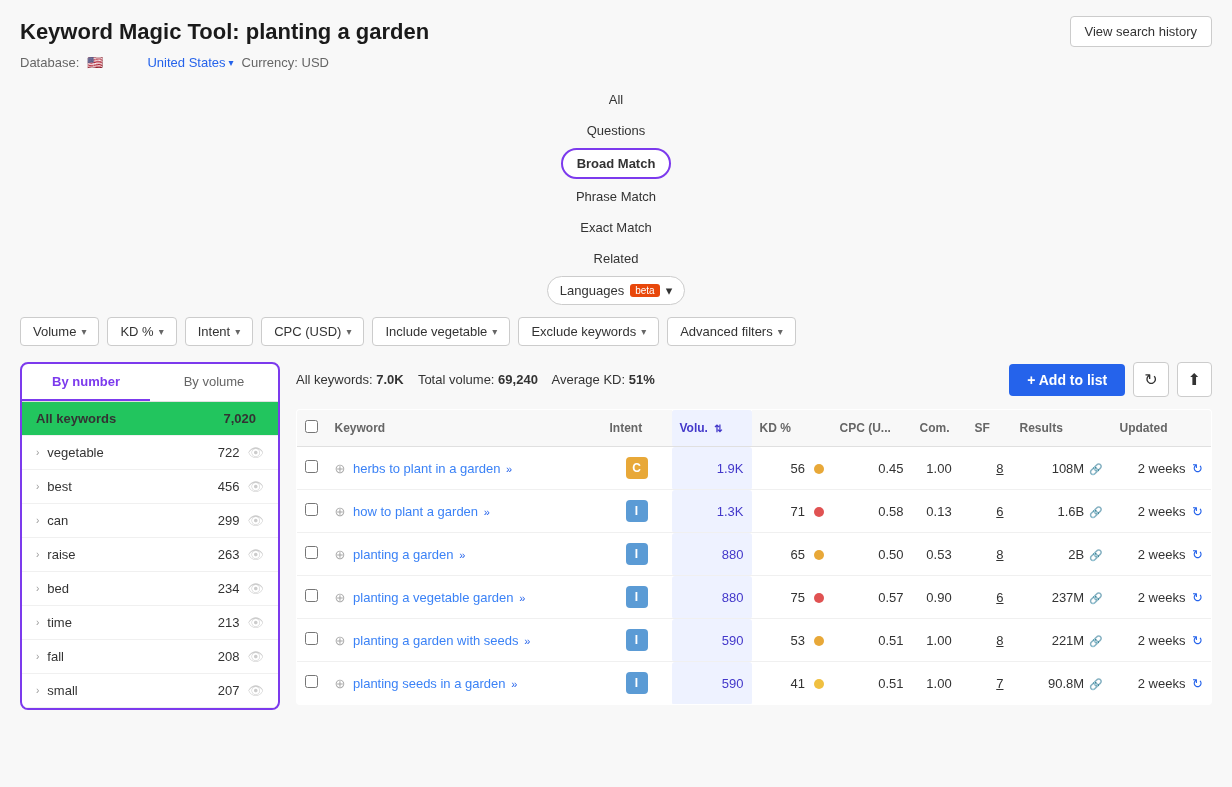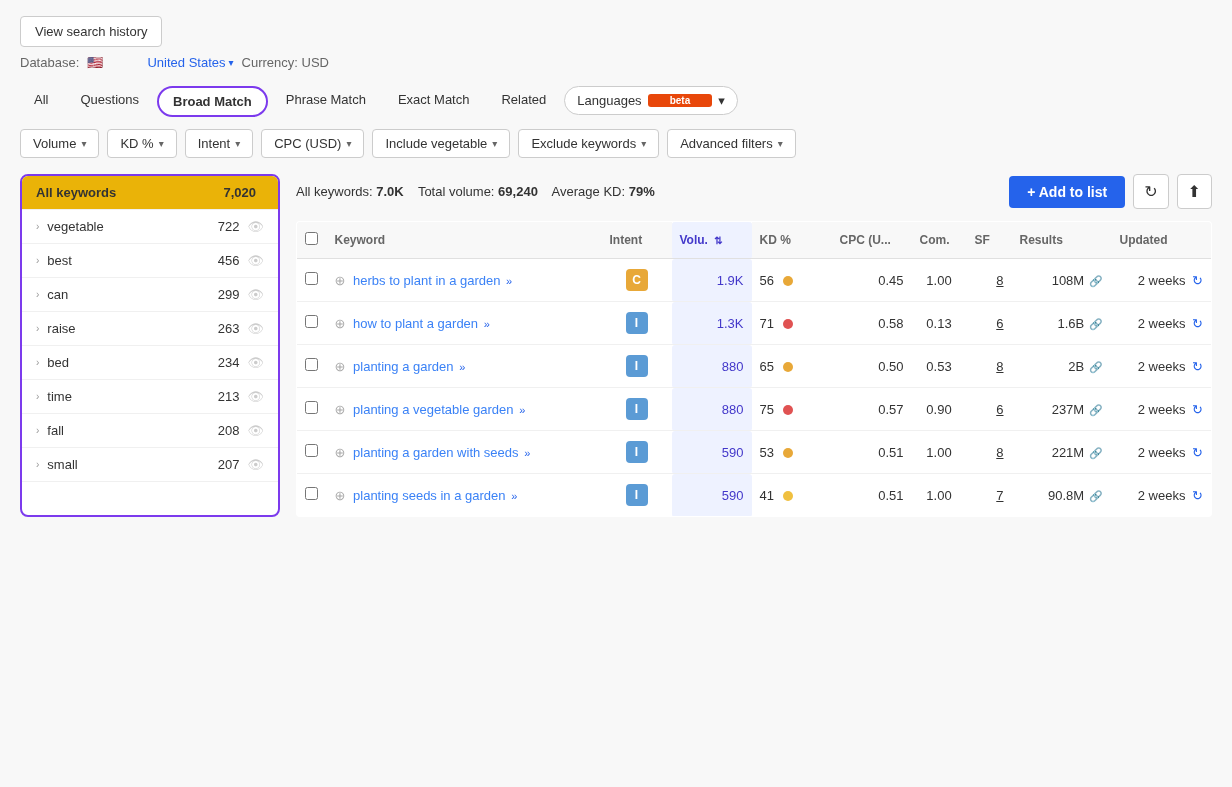--- a/index.html
+++ b/index.html
@@ -12,46 +12,46 @@
     .header-title { font-size: 22px; font-weight: 400; color: #1a1a1a; }
     .header-title span { font-weight: 700; }
     .view-history-btn { background: #fff; border: 1px solid #ccc; border-radius: 4px; padding: 7px 14px; font-size: 13px; color: #333; cursor: pointer; }
     
     
     .sub-header { display: flex; align-items: center; gap: 8px; font-size: 13px; color: #666; margin-bottom: 16px; }
     .db-link { color: #2563eb; cursor: pointer; display: flex; align-items: center; gap: 3px; padding-left: 36px; }
     .chevron-small { font-size: 10px; color: #2563eb; }
     
     
-    .tabs-row { display: flex; align-items: flex-start; gap: 4px; margin-bottom: 12px; flex-wrap: wrap; }
+    .tabs-row { display: flex; align-items: center; gap: 4px; margin-bottom: 12px; flex-wrap: wrap; flex-direction: column; }
     .tab { padding: 6px 14px; border: 1px solid #ccc; border-radius: 20px; cursor: pointer; background: #fff; font-size: 13px; color: #333; }
     .tab.active { background: #fff; border: 2px solid #7c3aed; color: #333; font-weight: 600; }
     .tab.plain { border: none; background: transparent; }
     .languages-tab { display: flex; align-items: center; gap: 6px; padding: 6px 12px; border: 1px solid #ccc; border-radius: 20px; cursor: pointer; background: #fff; }
-    .beta-badge { background: #e8470a; color: #fff; font-size: 10px; padding: 1px 22px; border-radius: 3px; font-weight: 700; }
+    .beta-badge { background: #e8470a; color: #fff; font-size: 10px; padding: 1px 5px; border-radius: 3px; font-weight: 400; }
     
     
     .filters-row { display: flex; align-items: flex-end; gap: 8px; margin-bottom: 16px; flex-wrap: wrap; }
     .filter-btn { display: flex; align-items: center; gap: 5px; padding: 6px 12px; border: 1px solid #ccc; border-radius: 4px; background: #fff; cursor: pointer; font-size: 13px; color: #333; white-space: nowrap; }
     .filter-chevron { font-size: 10px; color: #666; }
     
     
     .main-content { display: flex; gap: 0; }
     
     
     .sidebar { width: 260px; min-width: 260px; border: 2px solid #7c3aed; border-radius: 8px; background: #fff; padding: 0; overflow: hidden; margin-right: 16px; }
     .sidebar-tabs { display: flex; border-bottom: 1px solid #e0e0e0; }
     .sidebar-tab { flex: 1; text-align: center; padding: 10px 6px; cursor: pointer; font-size: 13px; border-bottom: 2px solid transparent; color: #666; }
     .sidebar-tab.active { border-bottom: 2px solid #7c3aed; color: #7c3aed; font-weight: 600; }
     .sidebar-item { display: flex; align-items: center; padding: 9px 14px; border-bottom: 1px solid #f0f0f0; cursor: pointer; }
     .sidebar-item .chevron { font-size: 10px; color: #999; margin-right: 8px; }
     .sidebar-item .label { flex: 1; color: #333; font-size: 13px; }
     .sidebar-item .count { color: #333; font-size: 13px; margin-right: 8px; }
     .sidebar-item .eye-icon { color: #ccc; font-size: 13px; cursor: pointer; }
-    .sidebar-item.all-keywords { font-weight: 600; background: #eab308; }
+    .sidebar-item.all-keywords { font-weight: 600; background: #22c55e; }
     
     
     .table-area { flex: 1; }
     .table-header-bar { display: flex; align-items: center; justify-content: space-between; margin-bottom: 12px; }
     .table-summary { font-size: 13px; color: #333; }
     .table-summary strong { font-weight: 700; }
     .table-actions { display: flex; align-items: center; gap: 8px; }
     .add-to-list-btn { display: flex; align-items: center; gap: 6px; background: #2563eb; color: #fff; border: none; border-radius: 4px; padding: 8px 18px; font-size: 14px; font-weight: 600; cursor: pointer; }
     .icon-btn { background: #fff; border: 1px solid #ccc; border-radius: 4px; padding: 7px 10px; cursor: pointer; font-size: 16px; color: #333; }
     
@@ -75,35 +75,39 @@
     .refresh-icon { color: #2563eb; font-size: 13px; margin-left: 3px; }
     .link-icon { font-size: 11px; color: #aaa; margin-left: 2px; }
     .sf-underline { text-decoration: underline; color: #333; cursor: pointer; }
     
     .checkbox-cell { width: 30px; }
     input[type="checkbox"] { cursor: pointer; }
     
     .col-keyword { min-width: 200px; }
     .col-intent { width: 70px; text-align: center; }
     .col-vol { width: 80px; text-align: right; }
-    .col-kd { width: 80px; }
+    .col-kd { width: 80px; text-align: right; }
     .col-cpc { width: 80px; text-align: right; }
     .col-com { width: 55px; text-align: center; }
     .col-sf { width: 45px; text-align: right; }
     .col-results { width: 100px; text-align: right; }
     .col-updated { width: 100px; text-align: right; }
     
     .sort-icon { font-size: 10px; margin-left: 3px; }
   </style>
 </head>
 <body>
 
 <div class="page-wrapper">
 
   <div class="header">
+    <h1 class="header-title">
+      <span>Keyword Magic Tool:</span>
+      <span>planting a garden</span>
+    </h1>
     <button class="view-history-btn">View search history</button>
   </div>
 
   <div class="sub-header">
     <span>Database:</span>
 
     <span>🇺🇸</span>
     <span class="db-link">
       <span>United States</span>
       <span class="chevron-small">▾</span>
@@ -152,20 +156,24 @@
     </button>
     <button class="filter-btn">
       <span>Advanced filters</span>
       <span class="filter-chevron">▾</span>
     </button>
   </div>
 
   <div class="main-content">
 
     <div class="sidebar">
+      <div class="sidebar-tabs">
+        <div class="sidebar-tab active">By number</div>
+        <div class="sidebar-tab">By volume</div>
+      </div>
 
       <div class="sidebar-item all-keywords">
         <span class="label">All keywords</span>
         <span class="count">7,020</span>
       </div>
 
       <div class="sidebar-item">
         <span class="chevron">›</span>
         <span class="label">vegetable</span>
         <span class="count">722</span>
@@ -219,21 +227,21 @@
 
       <div class="table-header-bar">
         <div class="table-summary">
           <span>All keywords:</span>
           <strong>7.0K</strong>
           &nbsp;&nbsp;
           <span>Total volume:</span>
           <strong>69,240</strong>
           &nbsp;&nbsp;
           <span>Average KD:</span>
-          <strong>79%</strong>
+          <strong>51%</strong>
         </div>
         <div class="table-actions">
           <button class="add-to-list-btn">+ Add to list</button>
           <button class="icon-btn">
             <span>↻</span>
           </button>
           <button class="icon-btn">
             <span>⬆</span>
           </button>
         </div>

